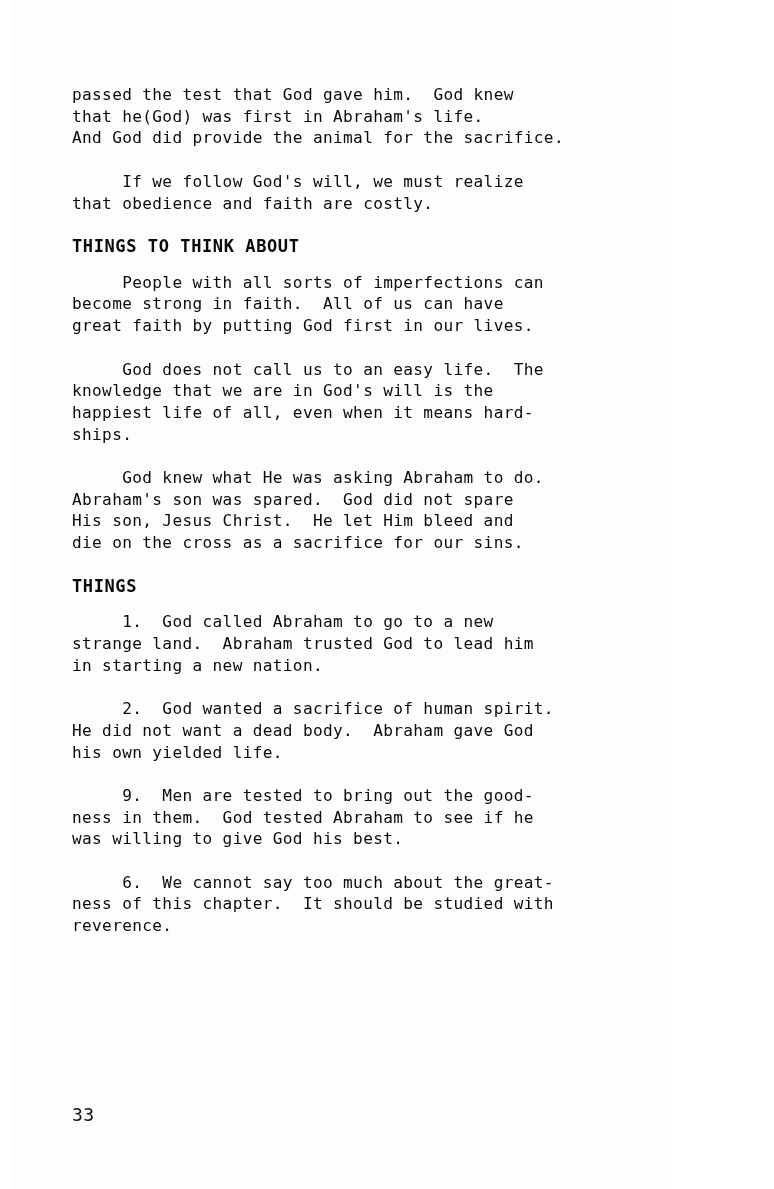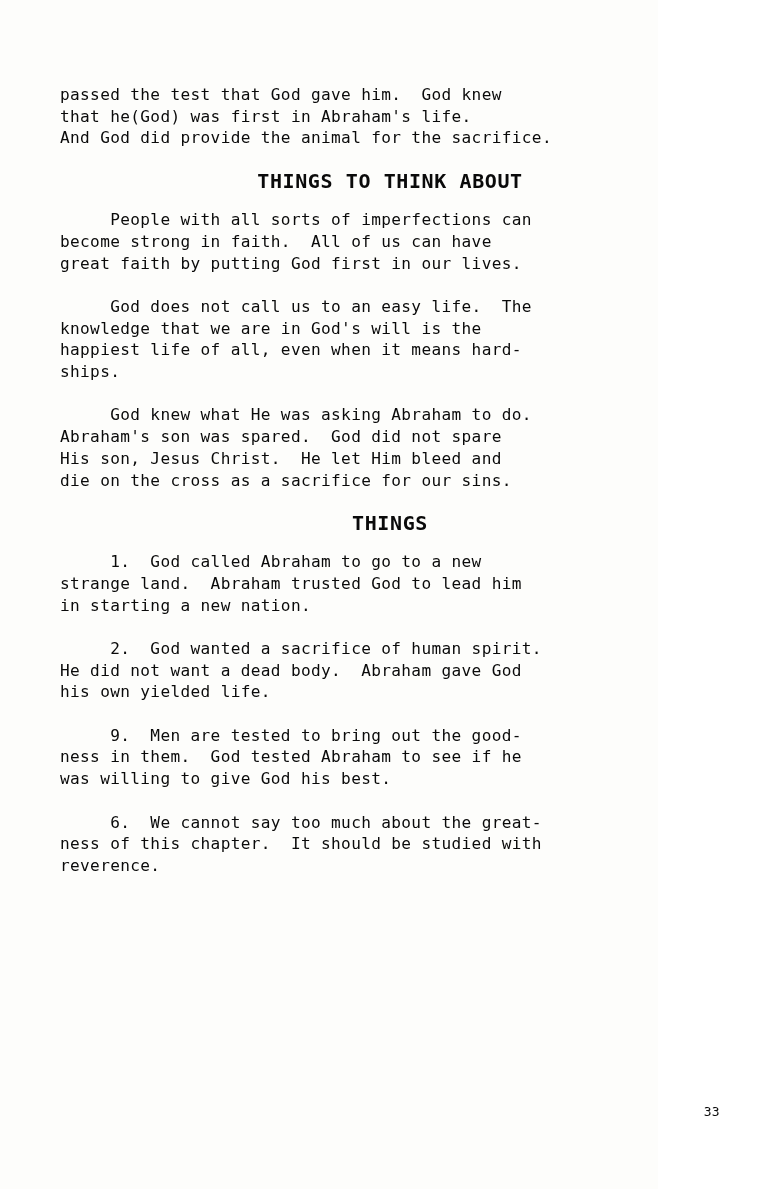--- a/index.html
+++ b/index.html
@@ -10,21 +10,21 @@
   body {
     width: 774px;
     height: 1189px;
     position: relative;
     font-family: "DejaVu Sans Mono", monospace;
     color: #0a0a0a;
     overflow: hidden;
   }
   .page {
     position: absolute;
-    left: 0;
+    left: 12px;
     top: 0;
     width: 658px;
     height: 1189px;
     background: #fdfdfb;
   }
   .content {
     position: absolute;
     left: 60px;
     top: 84px;
     width: 660px;
@@ -33,51 +33,52 @@
     font-size: 16.1px;
     line-height: 21.7px;
     letter-spacing: 0.35px;
     white-space: pre;
     margin: 0 0 0 0;
   }
   .para + .para {
     margin-top: 21.7px;
   }
   .heading {
-    font-size: 20px;
+    font-size: 17px;
     line-height: 21.7px;
     letter-spacing: 0.6px;
     font-weight: bold;
     white-space: pre;
     margin-top: 21.7px;
-    text-align: center;
   }
   .pagenum {
     position: absolute;
     left: 0;
     top: 1020px;
     width: 660px;
-    text-align: right;
-    font-size: 13px;
+    text-align: left;
+    font-size: 18px;
     letter-spacing: 0.35px;
   }
   .first-block {
     margin-top: 0;
   }
 </style>
 </head>
 <body>
 
 <div class="page">
   <div class="content">
 
     <p class="para first-block">passed the test that God gave him.  God knew
 that he(God) was first in Abraham's life.
 And God did provide the animal for the sacrifice.</p>
 
+    <p class="para">     If we follow God's will, we must realize
+that obedience and faith are costly.</p>
 
     <h2 class="heading">THINGS TO THINK ABOUT</h2>
 
     <p class="para">     People with all sorts of imperfections can
 become strong in faith.  All of us can have
 great faith by putting God first in our lives.</p>
 
     <p class="para">     God does not call us to an easy life.  The
 knowledge that we are in God's will is the
 happiest life of all, even when it means hard-

